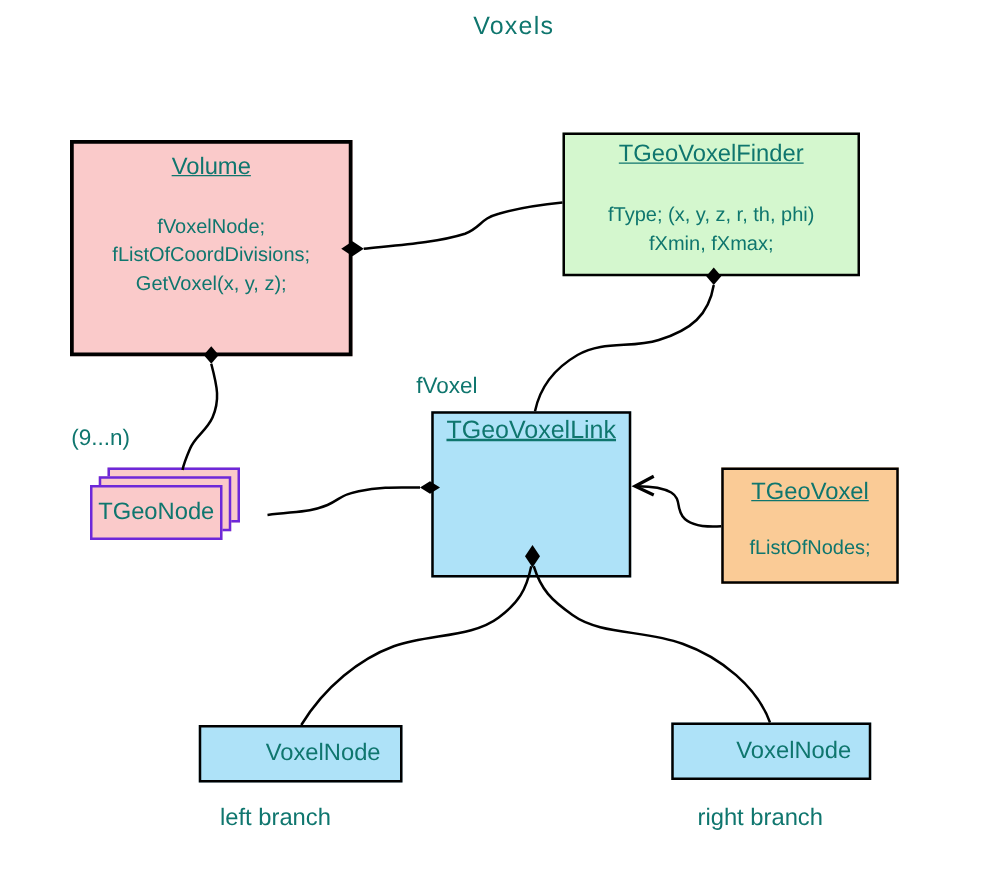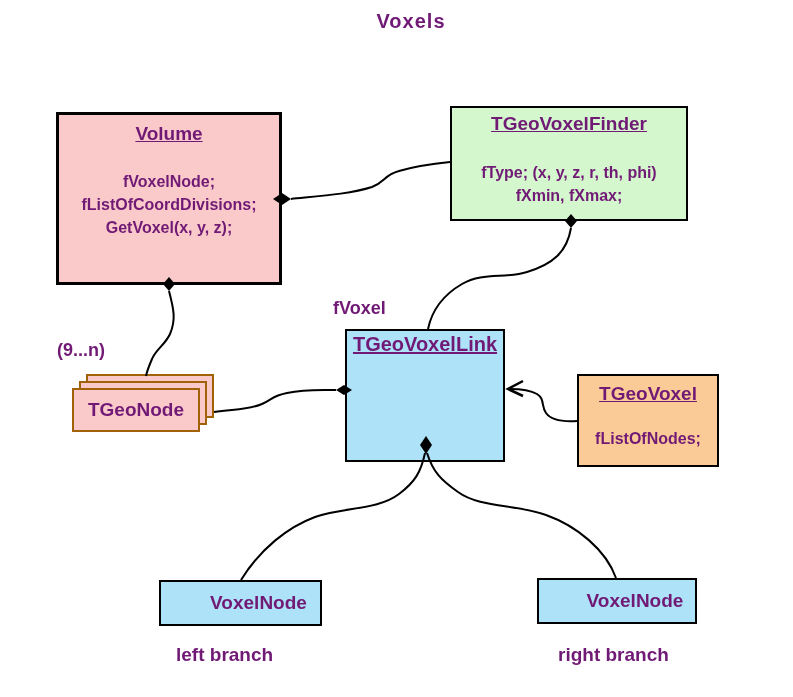--- a/index.html
+++ b/index.html
@@ -2,22 +2,22 @@
 <html><head>
 <meta charset="utf-8">
 <style>
   html, body { margin: 0; padding: 0; background: #ffffff; }
   .canvas {
     position: relative;
     width: 793px;
     height: 697px;
     background: #ffffff;
     font-family: "Liberation Sans", sans-serif;
-    font-weight: bold;
-    color: #701a75;
+    font-weight: normal;
+    color: #0f766e;
     overflow: hidden;
   }
   .page-title {
     position: absolute;
     top: 10px;
     left: 0;
     width: 822px; 
     text-align: center;
     font-size: 20px;
     letter-spacing: 1px;
@@ -43,23 +43,23 @@
   .box-link .box-body { margin-top: 28px; }
   
   .box-voxel { left: 577px; top: 374px; width: 142px; height: 93px; }
   .box-voxel .box-title { margin-top: 7px; font-size: 19px; }
   .box-voxel .box-body { margin-top: 22px; }
   .box-line { font-size: 16px; line-height: 23px; white-space: nowrap; }
   
   .node-stack { position: absolute; left: 72px; top: 374px; width: 145px; height: 60px; }
   .stack-card {
     position: absolute;
-    width: 128px; height: 44px;
+    width: 106px; height: 44px;
     box-sizing: border-box;
-    border: 2px solid #a16207;
+    border: 2px solid #6d28d9;
     text-align: center;
     font-size: 19px;
     line-height: 40px;
   }
   .stack-back  { left: 14px; top: 0px; }
   .stack-mid   { left: 7px;  top: 7px; }
   .stack-front { left: 0px;  top: 14px; }
   
   .box-vnode { font-size: 19px; line-height: 42px; padding-left: 36px; }
   .box-vnode-left  { left: 159px; top: 580px; width: 163px; height: 46px; }

